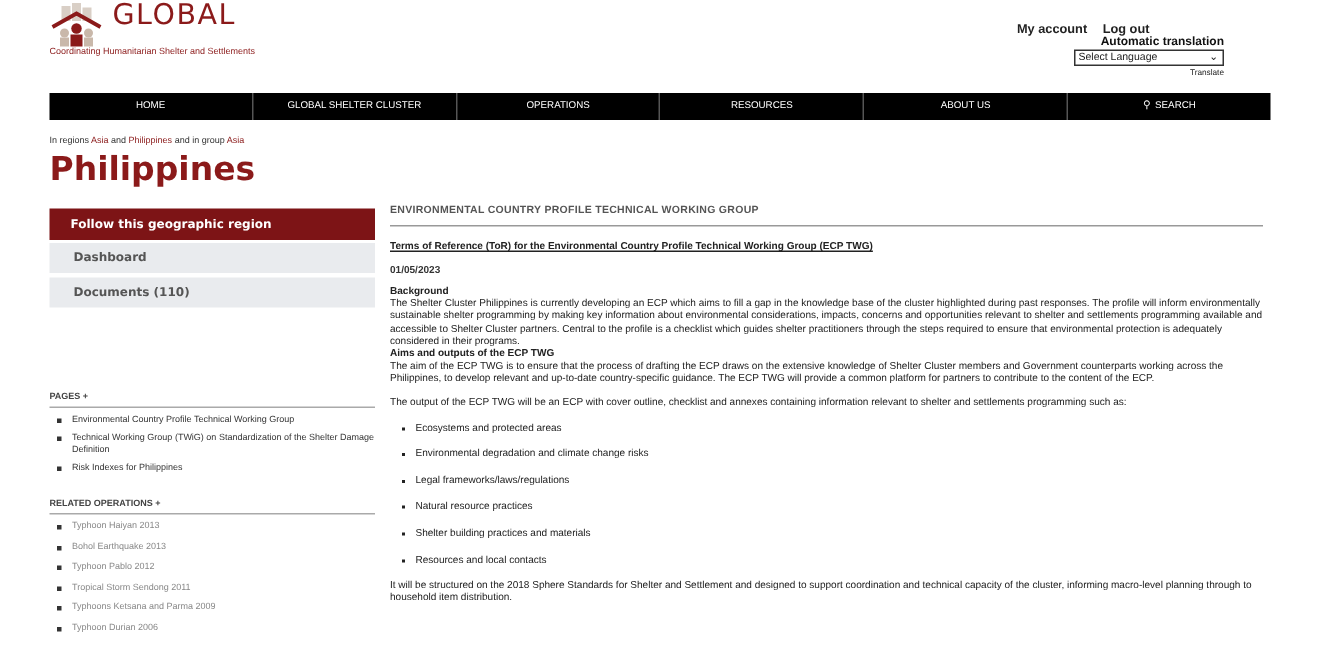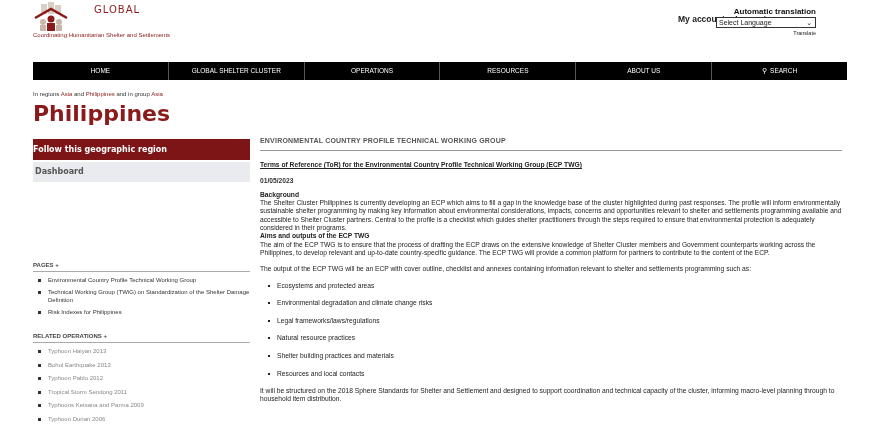--- a/index.html
+++ b/index.html
@@ -2,47 +2,47 @@
 <html><head>
   <meta charset="utf-8">
   <style>
     * { box-sizing: border-box; margin: 0; padding: 0; }
     html, body { width: 880px; height: 440px; overflow: hidden; background: #fff; }
     body { font-family: "Liberation Sans", sans-serif; color: #222; position: relative; }
 
     
     .logo { position: absolute; left: 33px; top: 2px; width: 200px; height: 38px; }
     .logo-mark { position: absolute; left: 0; top: 0; width: 36px; height: 30px; }
-    .logo-text1 { position: absolute; left: 42px; top: 1px; font-family: "DejaVu Sans", sans-serif; font-size: 10px; color: #8b1a1a; letter-spacing: 1px; line-height: 14px; margin-left: 19px; }
+    .logo-text1 { position: absolute; left: 42px; top: 1px; font-family: "DejaVu Sans", sans-serif; font-size: 19px; color: #8b1a1a; letter-spacing: 1px; line-height: 14px; }
     .logo-text2 { position: absolute; left: 42px; top: 14px; font-family: "DejaVu Sans", sans-serif; font-size: 13px; font-weight: bold; color: #8b1a1a; letter-spacing: 0.6px; line-height: 14px; }
     .logo-tag { position: absolute; left: 0; top: 30px; font-size: 6px; color: #8b1a1a; white-space: nowrap; }
 
     .top-links { position: absolute; top: 14px; left: 678px; font-size: 8.5px; font-weight: bold; color: #222; }
     .top-links span { margin-right: 8px; cursor: pointer; }
-    .translate { position: absolute; top: 7px; left: 716px; width: 100px; text-align: right; }
+    .translate { position: absolute; top: 23px; left: 716px; width: 100px; text-align: right; }
     .translate-title { font-size: 8px; font-weight: bold; color: #111; }
     .lang-select { display: block; width: 100px; height: 11px; margin-top: 1px; font-size: 7px; border: 1px solid #333; background: #fff; text-align: left; padding-left: 2px; position: relative; line-height: 9px; }
     .lang-select .chev { position: absolute; right: 3px; top: 0; font-size: 7px; }
     .translate-link { font-size: 5.5px; color: #222; margin-top: 2px; }
 
     
     .nav { position: absolute; left: 33px; top: 62px; width: 814px; height: 18px; background: #000; display: flex; }
     .nav-item { flex: 1; color: #fff; font-size: 6.5px; text-align: center; line-height: 18px; border-right: 1px solid #555; cursor: pointer; text-transform: uppercase; }
     .nav-item:last-child { border-right: none; }
     .nav-item .mag { display: inline-block; margin-right: 3px; font-size: 7px; }
 
     
     .breadcrumb { position: absolute; left: 33px; top: 91px; font-size: 6px; color: #333; }
     .breadcrumb a { color: #8b1a1a; text-decoration: none; cursor: pointer; }
     .page-title { position: absolute; left: 33px; top: 101px; font-size: 22px; font-weight: bold; color: #8b1a1a; font-family: "DejaVu Sans", sans-serif; }
 
     
     .sidebar { position: absolute; left: 33px; top: 139px; width: 217px; }
-    .follow-btn { background: #7d1416; color: #fff; font-size: 8px; font-weight: bold; height: 21px; line-height: 21px; padding-left: 0; margin-bottom: 2px; cursor: pointer; font-family: "DejaVu Sans", sans-serif; }
-    .side-item { background: #e9ebee; color: #555; font-size: 8px; font-weight: bold; height: 20px; line-height: 20px; padding-left: 2px; margin-bottom: 3px; cursor: pointer; font-family: "DejaVu Sans", sans-serif; }
+    .follow-btn { background: #7d1416; color: #fff; font-size: 8px; font-weight: bold; height: 21px; line-height: 21px; padding-left: 14px; margin-bottom: 2px; cursor: pointer; font-family: "DejaVu Sans", sans-serif; }
+    .side-item { background: #e9ebee; color: #555; font-size: 8px; font-weight: bold; height: 20px; line-height: 20px; padding-left: 16px; margin-bottom: 3px; cursor: pointer; font-family: "DejaVu Sans", sans-serif; }
     .side-heading { font-size: 6px; font-weight: bold; color: #444; padding-bottom: 3px; border-bottom: 1px solid #aaa; margin-bottom: 4px; }
     .pages { position: absolute; left: 33px; top: 262px; width: 217px; }
     .related { position: absolute; left: 33px; top: 333px; width: 217px; }
     .side-list { list-style: none; padding-left: 5px; }
     .side-list li { font-size: 6px; color: #333; position: relative; padding-left: 10px; margin-bottom: 4px; line-height: 8px; cursor: pointer; }
     .side-list li::before { content: ""; position: absolute; left: 0; top: 3px; width: 3px; height: 3px; background: #333; }
     .related .side-list li { color: #888; margin-bottom: 5.5px; }
 
     
     .main { position: absolute; left: 260px; top: 137px; width: 587px; font-size: 6.7px; color: #222; line-height: 8.3px; }
@@ -102,20 +102,21 @@
 </div>
 
 <div class="breadcrumb">
   <span>In regions </span><a>Asia</a><span> and </span><a>Philippines</a><span> and in group </span><a>Asia</a>
 </div>
 <h1 class="page-title">Philippines</h1>
 
 <div class="sidebar">
   <div class="follow-btn">Follow this geographic region</div>
   <div class="side-item">Dashboard</div>
+  <div class="side-item">Documents (110)</div>
 </div>
 
 <div class="pages">
   <div class="side-heading">PAGES +</div>
   <ul class="side-list">
     <li>Environmental Country Profile Technical Working Group</li>
     <li>Technical Working Group (TWiG) on Standardization of the Shelter Damage Definition</li>
     <li>Risk Indexes for Philippines</li>
   </ul>
 </div>

